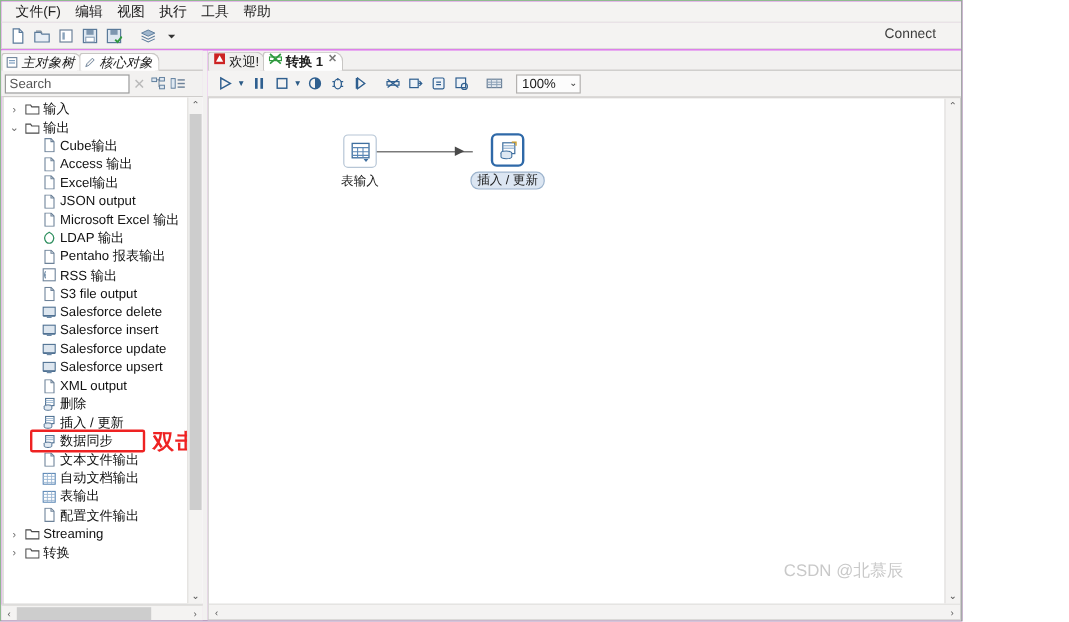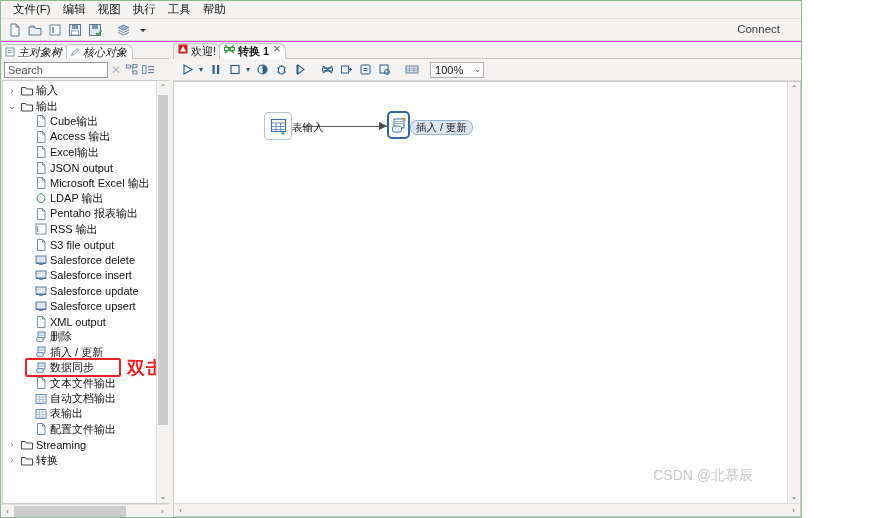--- a/index.html
+++ b/index.html
@@ -340,21 +340,21 @@
   .canvas {
     position: absolute;
     top: 0; left: 0; right: 13px; bottom: 13px;
     background: #ffffff;
     overflow: hidden;
   }
 
   .step {
     position: absolute;
     display: flex;
-    flex-direction: row;
+    flex-direction: column;
     align-items: center;
     width: 72px;
     text-align: center;
   }
   .step .sbox {
     width: 28px;
     height: 28px;
     border: 1px solid #b7c6d6;
     border-radius: 4px;
     background: #ffffff;

